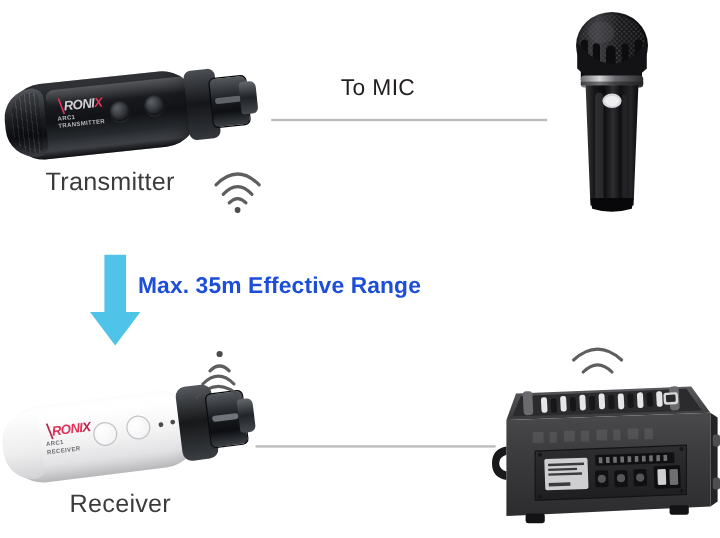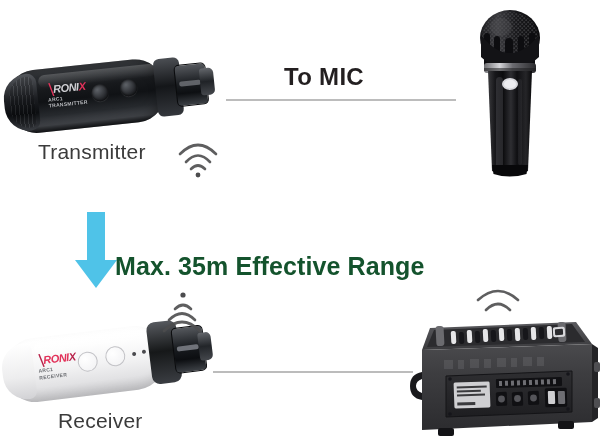--- a/index.html
+++ b/index.html
@@ -24,33 +24,32 @@
 
   
   .device-caption {
     font-size: 21px;
     color: #3b3b3b;
     font-weight: 400;
     letter-spacing: 0.2px;
     white-space: nowrap;
   }
   .connect-label {
-    font-size: 24px;
-    font-weight: bold;
+    font-size: 19px;
+    font-weight: normal;
     color: #231f20;
     letter-spacing: 0.3px;
     white-space: nowrap;
   }
   .range-label {
-    font-size: 25px;
+    font-size: 19px;
     font-weight: bold;
-    color: #14532d;
+    color: #1d4ed8;
     letter-spacing: 0.1px;
     white-space: nowrap;
-    margin-top: 24px;
   }
   .rule {
     height: 2px;
     background: #bcbcbc;
   }
 
   
   .arrow-wrap { width: 46px; height: 78px; }
 
   

